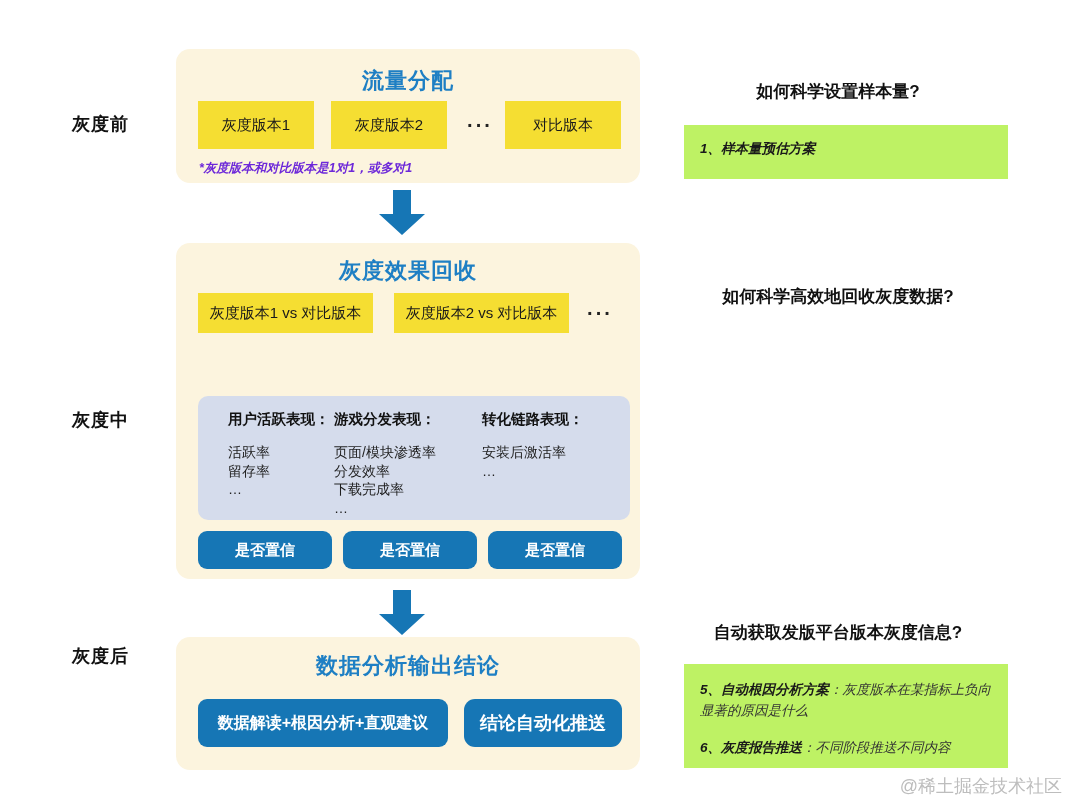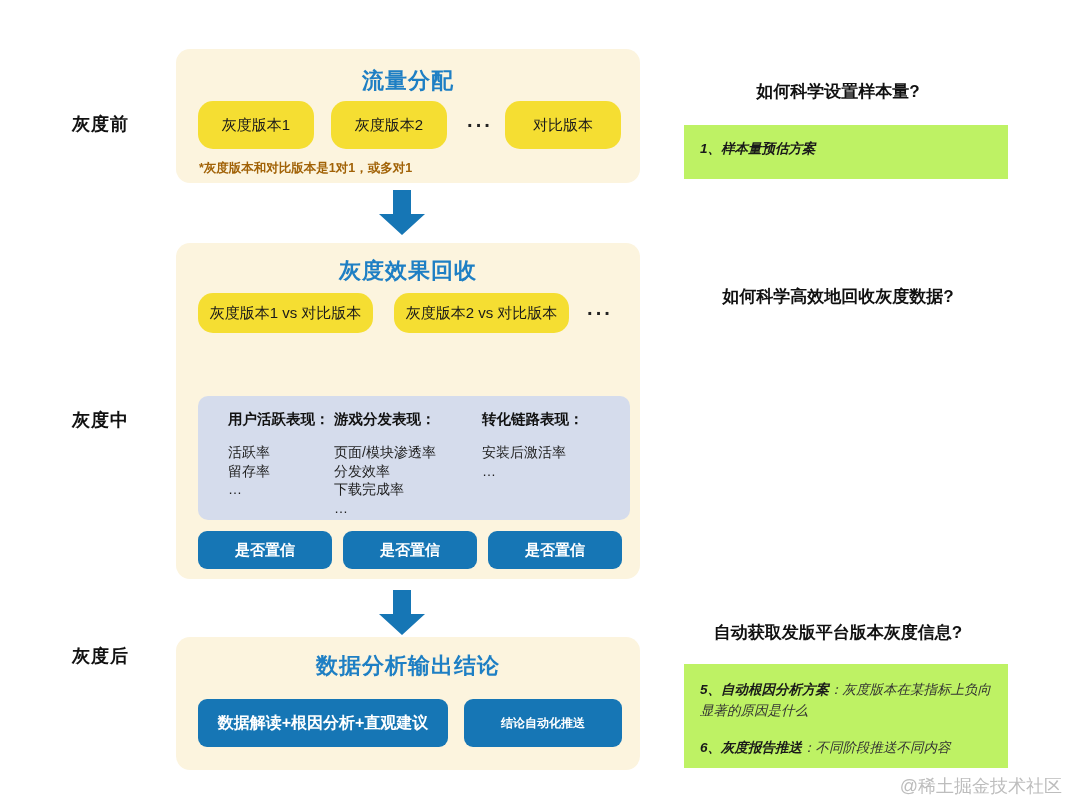--- a/index.html
+++ b/index.html
@@ -45,21 +45,21 @@
     text-align: center;
     font-size: 22px;
     font-weight: bold;
     color: #1E7FC4;
     letter-spacing: 1px;
   }
 
   
   .chip-yellow {
     background: #F5DE32;
-    border-radius: 15px;
+    border-radius: 0;
     color: #1a1a1a;
     font-size: 15px;
     display: flex;
     align-items: center;
     justify-content: center;
     text-align: center;
     box-sizing: border-box;
     white-space: nowrap;
   }
   .dots {
@@ -84,22 +84,23 @@
     justify-content: center;
     text-align: center;
     box-sizing: border-box;
     white-space: nowrap;
   }
 
   
   .footnote {
     position: absolute;
     font-size: 12.5px;
-    font-weight: bold;
-    color: #a16207;
+    font-style: italic;
+    font-weight: bold;
+    color: #6d28d9;
     white-space: nowrap;
   }
 
   
   .metrics-panel {
     position: absolute;
     background: #D5DCEC;
     border-radius: 10px;
     display: flex;
     box-sizing: border-box;
@@ -243,21 +244,21 @@
     <svg width="48" height="46" viewBox="0 0 48 46" xmlns="http://www.w3.org/2000/svg">
       <path d="M15 0 H33 V24 H47 L24 45 L1 24 H15 Z" fill="#1676B5"></path>
     </svg>
   </div>
 
   <div class="panel-yellow" style="top:637px; height:133px;">
     <div class="panel-title" style="margin-top:14px;">数据分析输出结论</div>
   </div>
 
   <div class="btn-blue" style="position:absolute; left:198px; top:699px; width:250px; height:48px; font-size:16px;">数据解读+根因分析+直观建议</div>
-  <div class="btn-blue" style="position:absolute; left:464px; top:699px; width:158px; height:48px; font-size:12px;">结论自动化推送</div>
+  <div class="btn-blue" style="position:absolute; left:464px; top:699px; width:158px; height:48px; font-size:18px;border-radius:11px;">结论自动化推送</div>
 
   <div class="q-title" style="top:80px;">如何科学设置样本量?</div>
   <div class="q-panel" style="top:125px; height:54px;">
     <div class="q-item">
       <span class="q-num">1、</span><span class="q-lead">样本量预估方案</span><span class="q-desc"></span>
     </div>
   </div>
 
   <div class="q-title" style="top:285px;">如何科学高效地回收灰度数据?</div>
 

